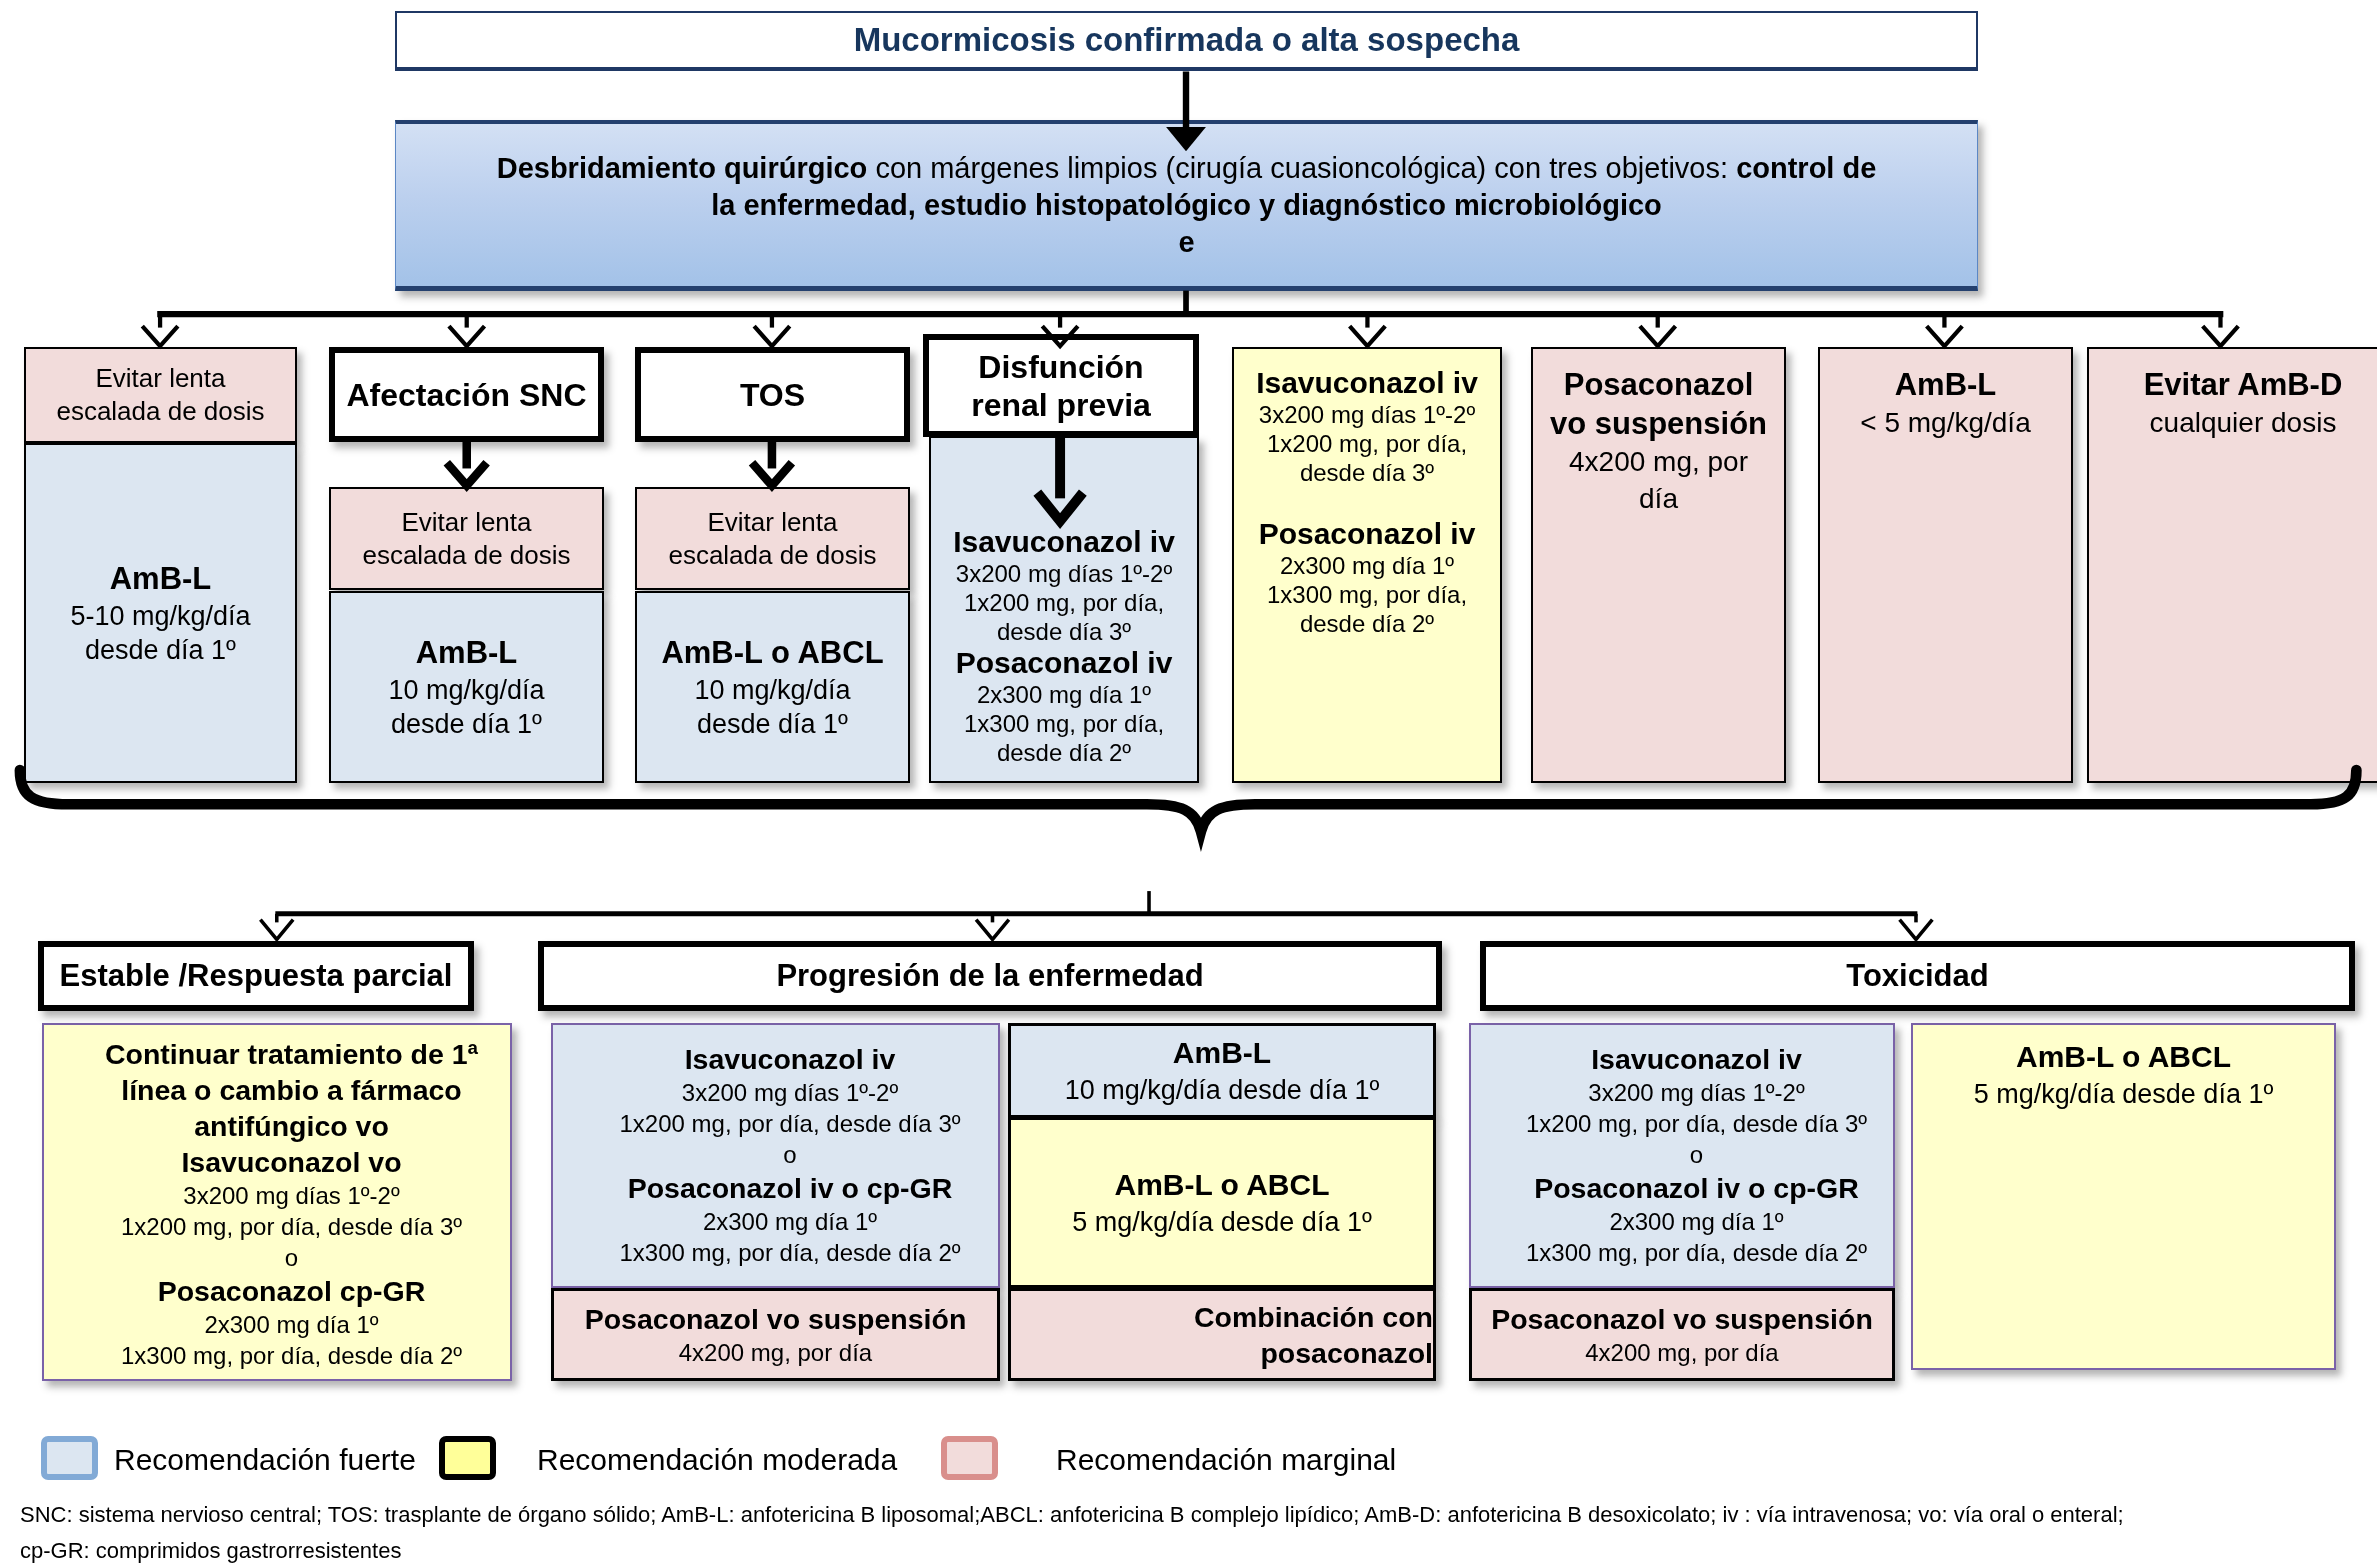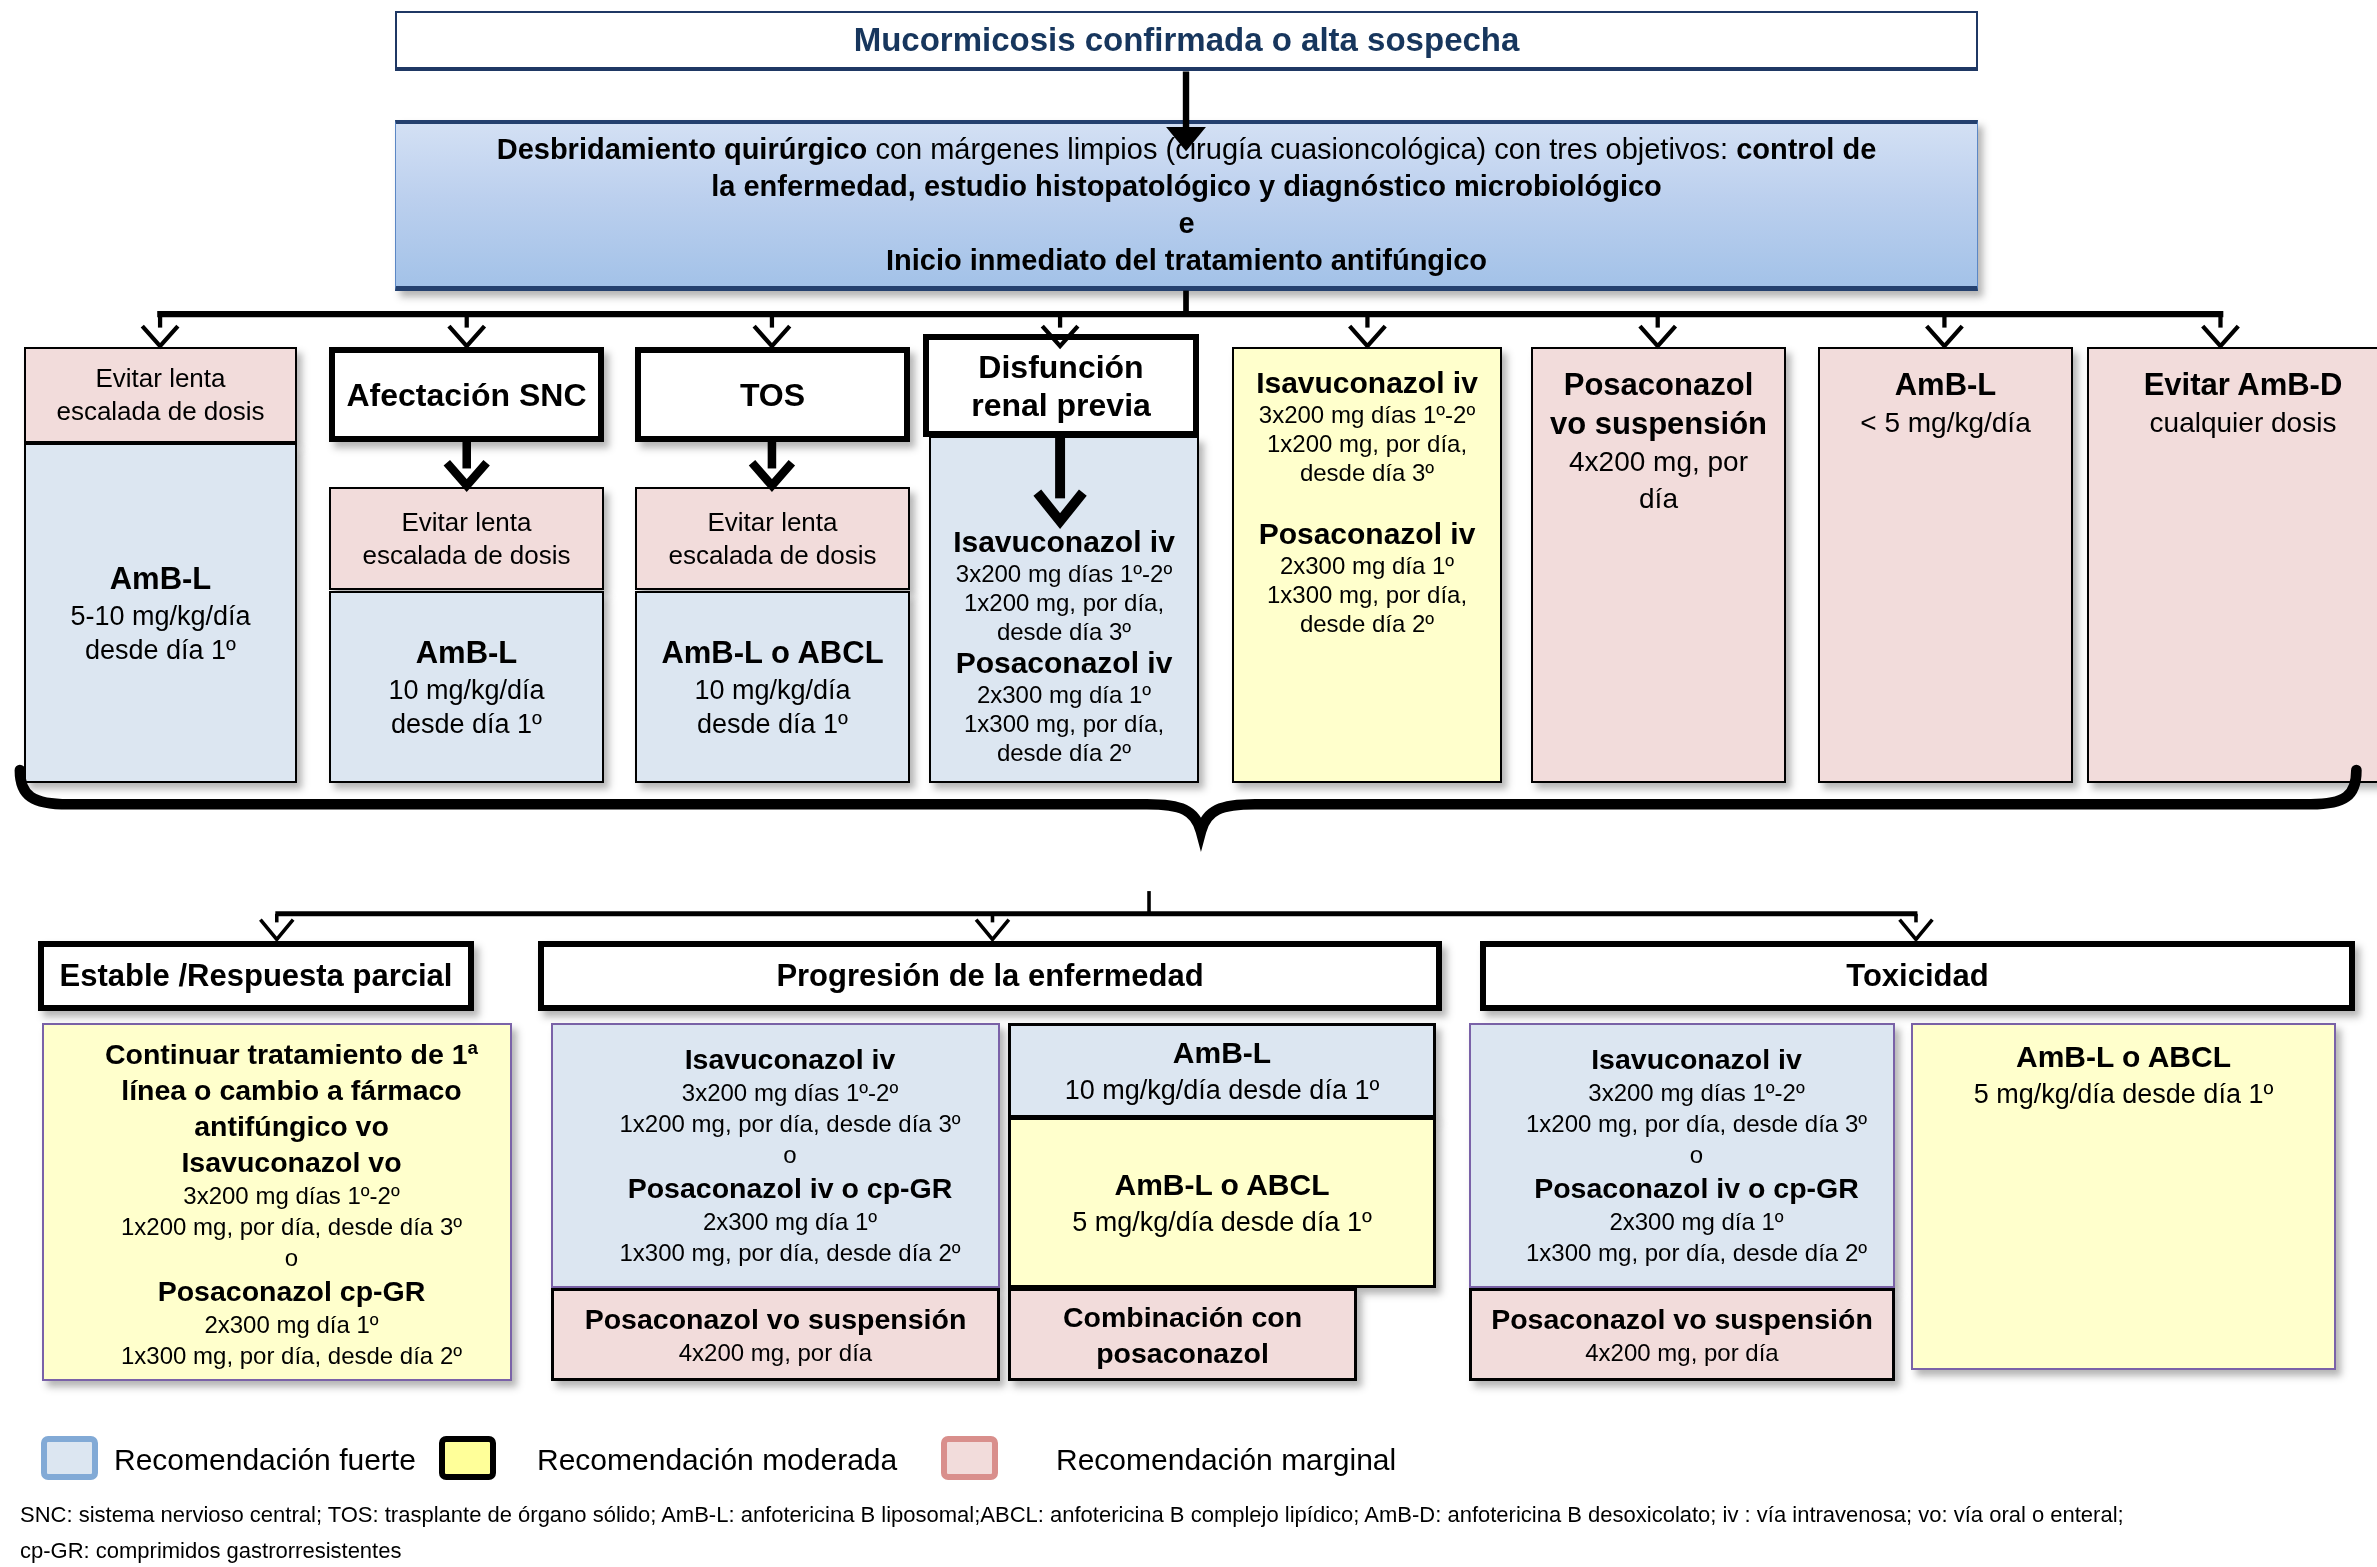--- a/index.html
+++ b/index.html
@@ -126,21 +126,20 @@
   </svg>
 
   <div class="abs title-box ctr">
     <span class="t">Mucormicosis confirmada o alta sospecha</span>
   </div>
 
   <div class="abs grad surgery-box ctr shadow">
       <div class="ln"><span class="bseg">Desbridamiento quirúrgico </span><span>con márgenes limpios (cirugía cuasioncológica) con tres objetivos: </span><span class="bseg">control de</span></div>
       <div class="ln"><span class="bseg">la  enfermedad,  estudio histopatológico y diagnóstico microbiológico</span></div>
       <div class="ln b bseg"><span class="bseg">e</span></div>
-      <div class="ln b bseg"><span class="bseg">Inicio inmediato del tratamiento antifúngico</span></div>
     </div>
 
   <div class="abs pinkf thin ctr col-pink shadow" style="left:24px;top:347px;width:273px;height:96px;">
       <div class="ln"><span>Evitar lenta</span></div>
       <div class="ln"><span>escalada de dosis</span></div>
     </div>
   <div class="abs bluef thin ctr col-blue3 shadow" style="left:24px;top:443px;width:273px;height:340px;">
       <div class="ln b bseg"><span class="bseg">AmB-L</span></div>
       <div class="ln"><span>5-10 mg/kg/día</span></div>
       <div class="ln"><span>desde día 1º</span></div>
@@ -255,21 +254,21 @@
     </div>
 
   <div class="abs bluef blackb ctr duo shadow" style="left:1008px;top:1023px;width:428px;height:95px;">
       <div class="ln b bseg"><span class="bseg">AmB-L</span></div>
       <div class="ln"><span>10 mg/kg/día desde día 1º</span></div>
     </div>
   <div class="abs yellowf blackb ctr duo shadow" style="left:1008px;top:1117px;width:428px;height:171px;">
       <div class="ln b bseg"><span class="bseg">AmB-L o ABCL</span></div>
       <div class="ln"><span>5 mg/kg/día desde día 1º</span></div>
     </div>
-  <div class="abs pinkf blackb ctr strip shadow" style="left:1008px;top:1288px;width:349px;height:93px;">
+  <div class="abs pinkf blackb ctr strip shadow" style="left:1008px;top:1288px;width:428px;height:93px;text-align:right;">
       <div class="ln b bseg"><span class="bseg">Combinación con</span></div>
       <div class="ln b bseg"><span class="bseg">posaconazol</span></div>
     </div>
 
   <div class="abs bluef purpleb topal bb shadow" style="left:1469px;top:1023px;width:426px;height:265px;padding-top:15.7px;">
       <div class="ln b bseg"><span class="bseg">Isavuconazol iv</span></div>
       <div class="ln"><span>3x200 mg días 1º-2º</span></div>
       <div class="ln"><span>1x200 mg, por día, desde día 3º</span></div>
       <div class="ln"><span>o</span></div>
       <div class="ln b bseg"><span class="bseg">Posaconazol iv o cp-GR</span></div>

